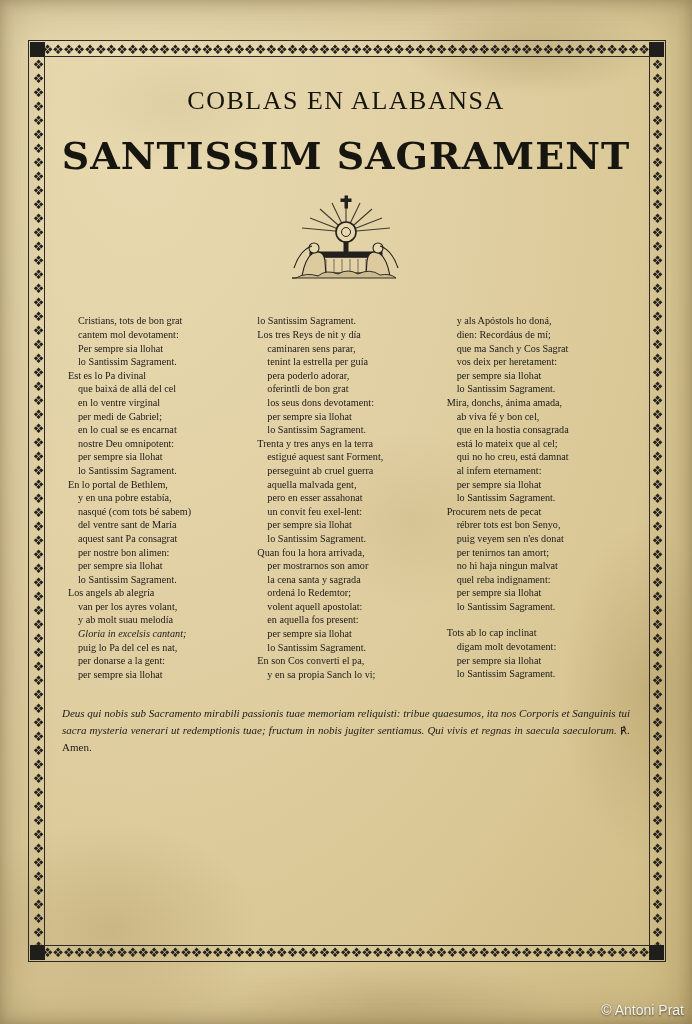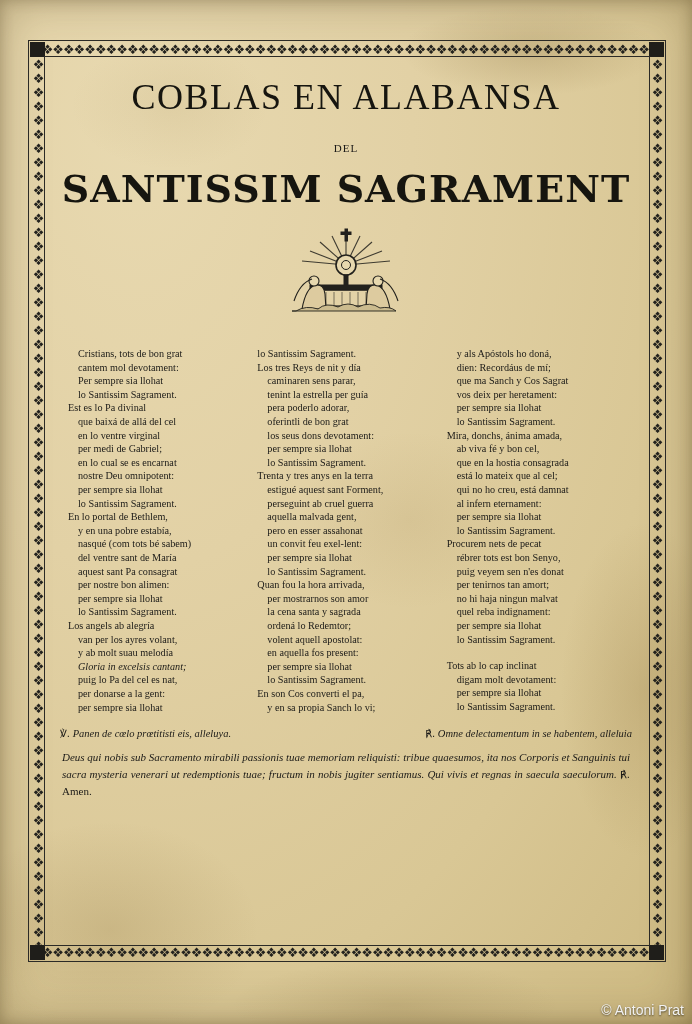--- a/index.html
+++ b/index.html
@@ -86,23 +86,23 @@
 
   .content {
     position: absolute;
     left: 46px; top: 58px;
     width: 600px; height: 884px;
   }
 
   .title {
     text-align: center;
     font-family: "Liberation Serif", serif;
-    font-size: 36px;
+    font-size: 26px;
     letter-spacing: 1.5px;
-    margin-top: 18px;
+    margin-top: 28px;
     color: #16150f;
     font-weight: normal;
   }
   .del {
     text-align: center;
     font-size: 11px;
     letter-spacing: 1px;
     margin-top: 12px;
   }
   .subtitle {
@@ -148,21 +148,21 @@
   }
   .vmark { font-style: normal; font-family: "DejaVu Sans", sans-serif; font-size: 10px; }
 
   .oremus {
     text-align: center;
     font-size: 13px;
     letter-spacing: 3px;
     margin-top: 16px;
   }
   .prayer {
-    margin-top: 10px;
+    margin-top: 24px;
     padding: 0 16px;
     font-size: 11px;
     line-height: 17px;
     font-style: italic;
     text-align: justify;
   }
   .prayer .rom { font-style: normal; }
 
   .colophon {
     position: absolute;
@@ -204,21 +204,20 @@
     <div class="corner c-tl"></div>
     <div class="corner c-tr"></div>
     <div class="corner c-bl"></div>
     <div class="corner c-br"></div>
     <div class="frame-inner"></div>
   </div>
 
   <div class="content">
 
     <h1 class="title">COBLAS EN ALABANSA</h1>
-    <div class="del">DEL</div>
     <div class="subtitle">SANTISSIM SAGRAMENT</div>
 
     <div class="vignette">
       <svg width="160" height="100" viewBox="0 0 160 100" aria-hidden="true">
         <g fill="#22211c" stroke="#22211c">
 
           <g stroke-width="1.1" opacity=".85">
             <line x1="80" y1="38" x2="80" y2="6"></line>
             <line x1="80" y1="38" x2="66" y2="9"></line>
             <line x1="80" y1="38" x2="94" y2="9"></line>
@@ -361,30 +360,20 @@
 
         <div class="gap"></div>
 
         <p class="ind0">Tots ab lo cap inclinat</p>
         <p class="ind1">digam molt devotament:</p>
         <p class="ind1">per sempre sia llohat</p>
         <p class="ind1">lo Santissim Sagrament.</p>
       </div>
     </div>
 
-    <div class="versicles">
-      <div>
-        <span class="vmark">℣.</span>
-        <span>Panen de cœlo prœtitisti eis, alleluya.</span>
-      </div>
-      <div>
-        <span class="vmark">℟.</span>
-        <span>Omne delectamentum in se habentem, alleluia</span>
-      </div>
-    </div>
 
 
     <div class="prayer">
       <span>Deus qui nobis sub Sacramento mirabili passionis tuae memoriam reliquisti: tribue quaesumos, ita nos Corporis et Sanguinis tui sacra mysteria venerari ut redemptionis tuae; fructum in nobis jugiter sentiamus. Qui vivis et regnas in saecula saeculorum.</span>
       <span class="rom vmark">℟.</span>
       <span class="rom">Amen.</span>
     </div>
 
   </div>
 

